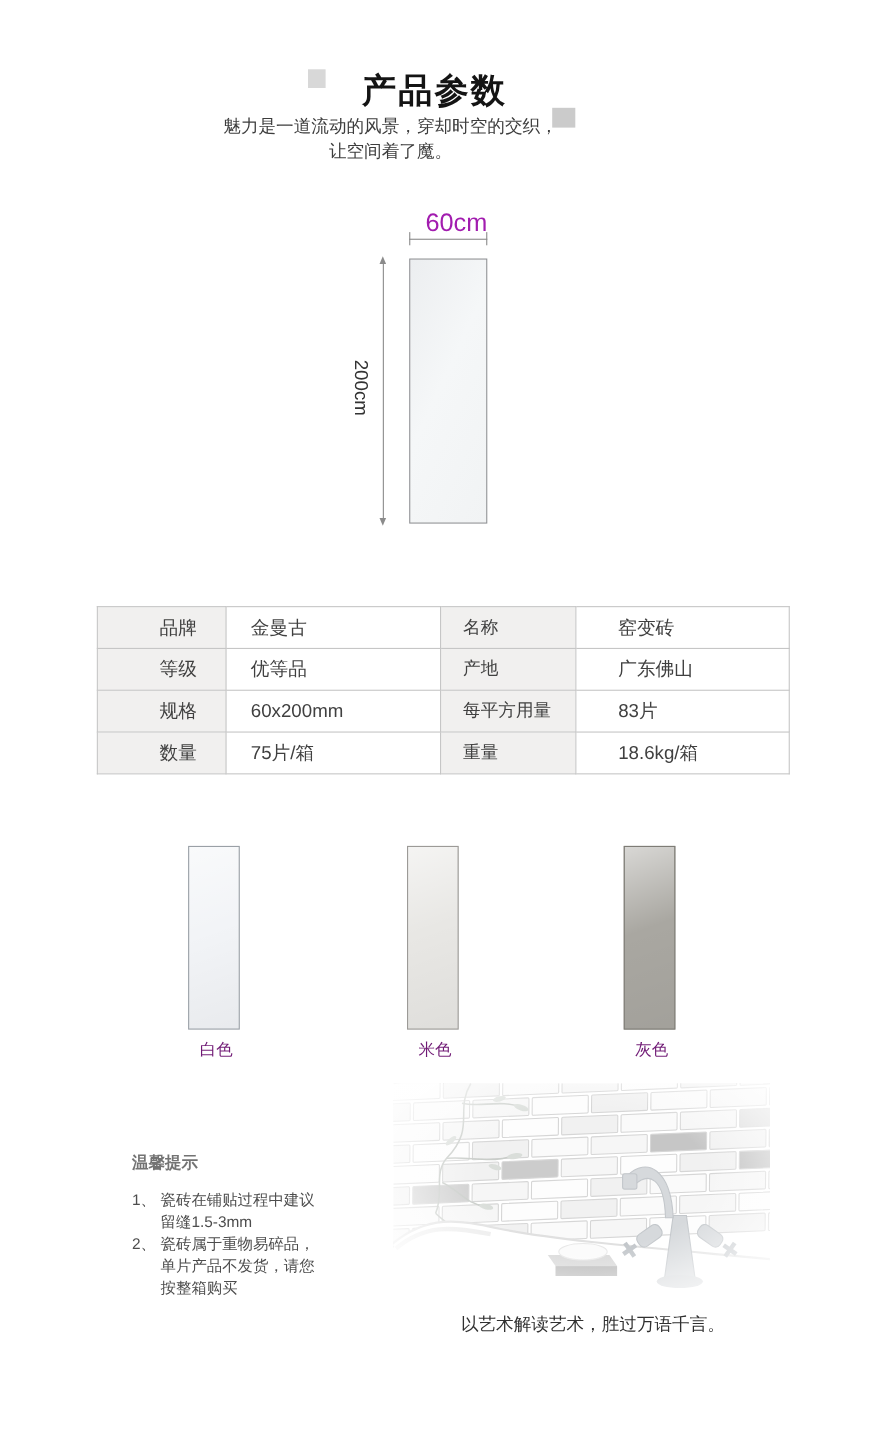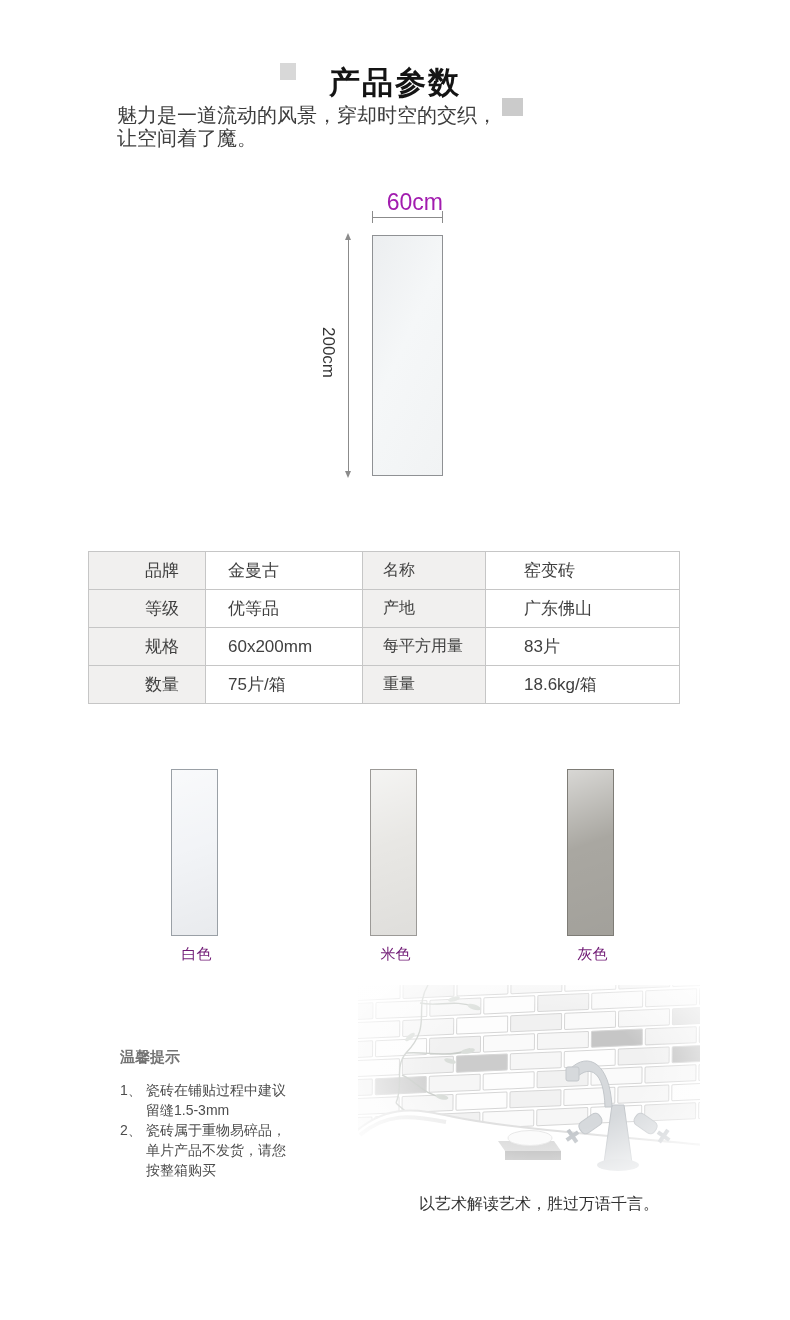--- a/index.html
+++ b/index.html
@@ -4,22 +4,22 @@
 <style>
   html,body{margin:0;padding:0;background:#fff;}
   .canvas{position:relative;width:790px;height:1320px;background:#fff;overflow:hidden;
           font-family:"Liberation Sans","DejaVu Sans",sans-serif;color:#333;}
   
   .deco-sq{position:absolute;}
   .sq1{left:280px;top:63px;width:16px;height:17px;background:#d8d8d8;}
   .sq2{left:502px;top:98px;width:21px;height:18px;background:#cbcbcb;}
   .page-title{position:absolute;left:0;top:62px;width:790px;text-align:center;
               font-size:31px;font-weight:bold;color:#141414;letter-spacing:2px;}
-  .subtitle{position:absolute;top:104px;right:293px;text-align:left;
-            font-size:20px;line-height:23px;color:#3d3d3d;}
+  .subtitle{position:absolute;top:104px;right:283px;text-align:center;
+            font-size:16px;line-height:23px;color:#3d3d3d;}
   
   .dim-width-label{position:absolute;left:372px;top:189px;width:71px;text-align:right;
                    font-size:23px;color:#a21caf;}
   .dim-hline{position:absolute;left:372px;top:217px;width:71px;height:1px;background:#8b8b8b;}
   .dim-htick{position:absolute;top:211px;width:1px;height:12px;background:#8b8b8b;}
   .dim-htick.l{left:372px;} .dim-htick.r{left:442px;}
   .tile-big{position:absolute;left:372px;top:235px;width:71px;height:241px;box-sizing:border-box;
             border:1px solid #8f9194;
             background:linear-gradient(115deg,#eceef0 0%,#f5f7f8 45%,#f1f3f4 100%);}
   .dim-vline{position:absolute;left:348px;top:238px;width:1px;height:235px;background:#8b8b8b;}
@@ -28,21 +28,21 @@
   .arrow.up{top:233px;border-bottom:7px solid #8b8b8b;}
   .arrow.down{top:471px;border-top:7px solid #8b8b8b;}
   .dim-height-label{position:absolute;left:300px;top:344px;width:58px;height:17px;
                     font-size:17px;color:#333;text-align:center;transform:rotate(90deg);}
   
   .spec{position:absolute;left:88px;top:551px;border-collapse:collapse;table-layout:fixed;}
   .spec td{border:1px solid #c6c6c6;height:38px;font-size:17px;color:#404040;
            padding:0;vertical-align:middle;white-space:nowrap;overflow:hidden;}
   .spec td.lbl{background:#f1f0ef;}
   .spec td.c1{width:117px;padding-left:56px;box-sizing:border-box;}
-  .spec td.c2{width:157px;padding-left:22px;box-sizing:border-box;}
+  .spec td.c2{width:195px;padding-left:22px;box-sizing:border-box;}
   .spec td.c3{width:123px;padding-left:20px;box-sizing:border-box;font-size:16px;}
   .spec td.c4{width:194px;padding-left:38px;box-sizing:border-box;}
   
   .swatch{position:absolute;top:769px;width:47px;height:167px;box-sizing:border-box;}
   .swatch .face{width:100%;height:100%;box-sizing:border-box;
                 background-image:linear-gradient(160deg,rgba(255,255,255,.55) 0%,rgba(255,255,255,0) 45%,rgba(0,0,0,.04) 100%);}
   .sw1{left:171px;} .sw1 .face{border:1px solid #9aa0a6;}
   .sw2{left:370px;} .sw2 .face{border:1px solid #9c9a97;}
   .sw3{left:567px;} .sw3 .face{border:1px solid #7e7c76;}
   .swatch-label{position:absolute;top:945px;width:47px;text-align:center;

